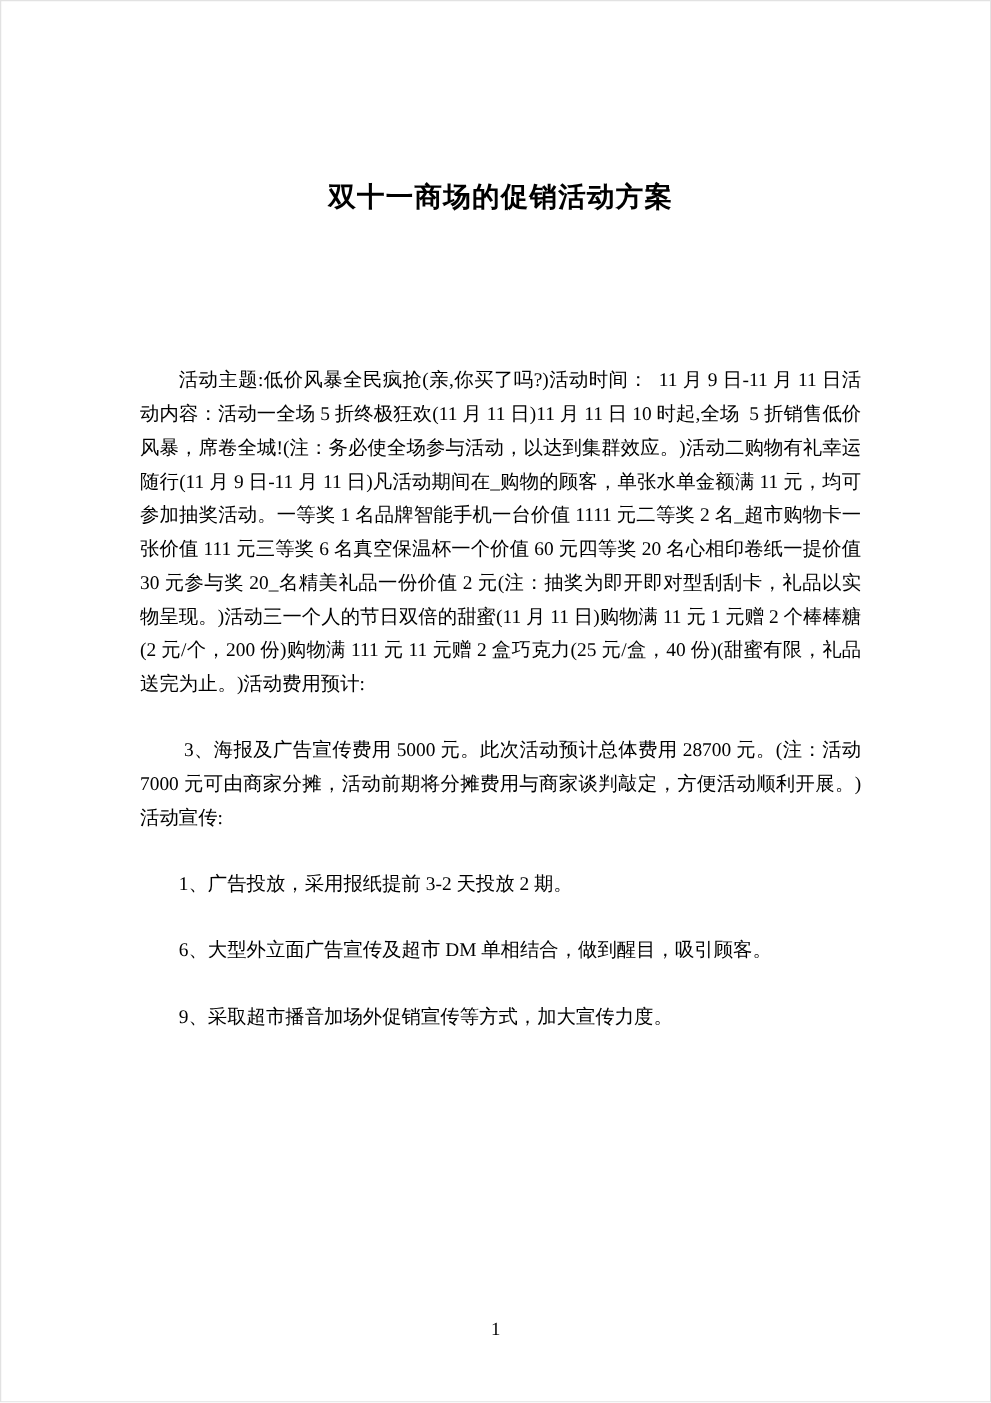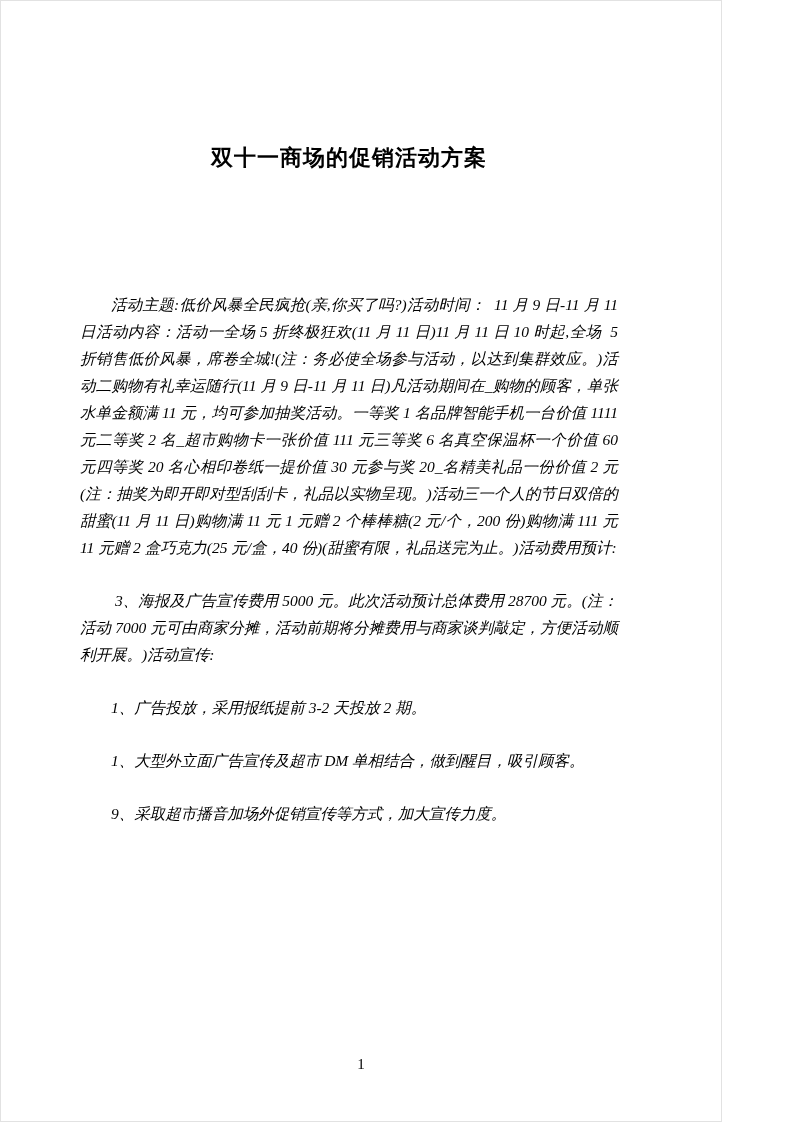--- a/index.html
+++ b/index.html
@@ -2,26 +2,26 @@
 <html><head>
 <meta charset="utf-8">
 <style>
   html, body {
     margin: 0;
     padding: 0;
     background: #ffffff;
   }
   .page {
     position: relative;
-    width: 722px;
+    width: 793px;
     height: 1122px;
     box-sizing: border-box;
     background: #ffffff;
     border: 1px solid #e2e2e2;
-    padding: 142px 103px 0 79px;
+    padding: 142px 103px 0 111px;
     color: #000000;
     overflow: hidden;
   }
   .doc-title {
     margin: 0;
     font-family: "Liberation Sans", "DejaVu Sans", sans-serif;
     font-size: 22px;
     font-weight: bold;
     text-align: center;
     letter-spacing: 1px;
@@ -32,21 +32,20 @@
     font-family: "Liberation Serif", "DejaVu Serif", serif;
   }
   p.para {
     margin: 16px 0 26px 0;
     font-size: 15.5px;
     line-height: 27px;
     text-align: justify;
     text-indent: 2em;
     white-space: pre-wrap;
     word-break: break-all;
-    font-style: italic;
   }
   .page-number {
     position: absolute;
     bottom: 48px;
     left: 0;
     width: 100%;
     text-align: center;
     font-family: "Liberation Serif", "DejaVu Serif", serif;
     font-size: 15px;
   }
@@ -54,18 +53,18 @@
 </head>
 <body>
 
 <div class="page">
   <h1 class="doc-title">双十一商场的促销活动方案</h1>
 
   <div class="doc-body">
     <p class="para">活动主题:低价风暴全民疯抢(亲,你买了吗?)活动时间：  11 月 9 日-11 月 11 日活动内容：活动一全场 5 折终极狂欢(11 月 11 日)11 月 11 日 10 时起,全场  5 折销售低价风暴，席卷全城!(注：务必使全场参与活动，以达到集群效应。)活动二购物有礼幸运随行(11 月 9 日-11 月 11 日)凡活动期间在_购物的顾客，单张水单金额满 11 元，均可参加抽奖活动。一等奖 1 名品牌智能手机一台价值 1111 元二等奖 2 名_超市购物卡一张价值 111 元三等奖 6 名真空保温杯一个价值 60 元四等奖 20 名心相印卷纸一提价值 30 元参与奖 20_名精美礼品一份价值 2 元(注：抽奖为即开即对型刮刮卡，礼品以实物呈现。)活动三一个人的节日双倍的甜蜜(11 月 11 日)购物满 11 元 1 元赠 2 个棒棒糖(2 元/个，200 份)购物满 111 元 11 元赠 2 盒巧克力(25 元/盒，40 份)(甜蜜有限，礼品送完为止。)活动费用预计:</p>
     <p class="para"> 3、海报及广告宣传费用 5000 元。此次活动预计总体费用 28700 元。(注：活动 7000 元可由商家分摊，活动前期将分摊费用与商家谈判敲定，方便活动顺利开展。)活动宣传:</p>
     <p class="para">1、广告投放，采用报纸提前 3-2 天投放 2 期。</p>
-    <p class="para">1、大型外立面广告宣传及超市 DM 单相结合，做到醒目，吸引顾客。</p>
+    <p class="para">6、大型外立面广告宣传及超市 DM 单相结合，做到醒目，吸引顾客。</p>
     <p class="para">9、采取超市播音加场外促销宣传等方式，加大宣传力度。</p>
   </div>
 
   <div class="page-number">1</div>
 </div>
 
 </body></html>

